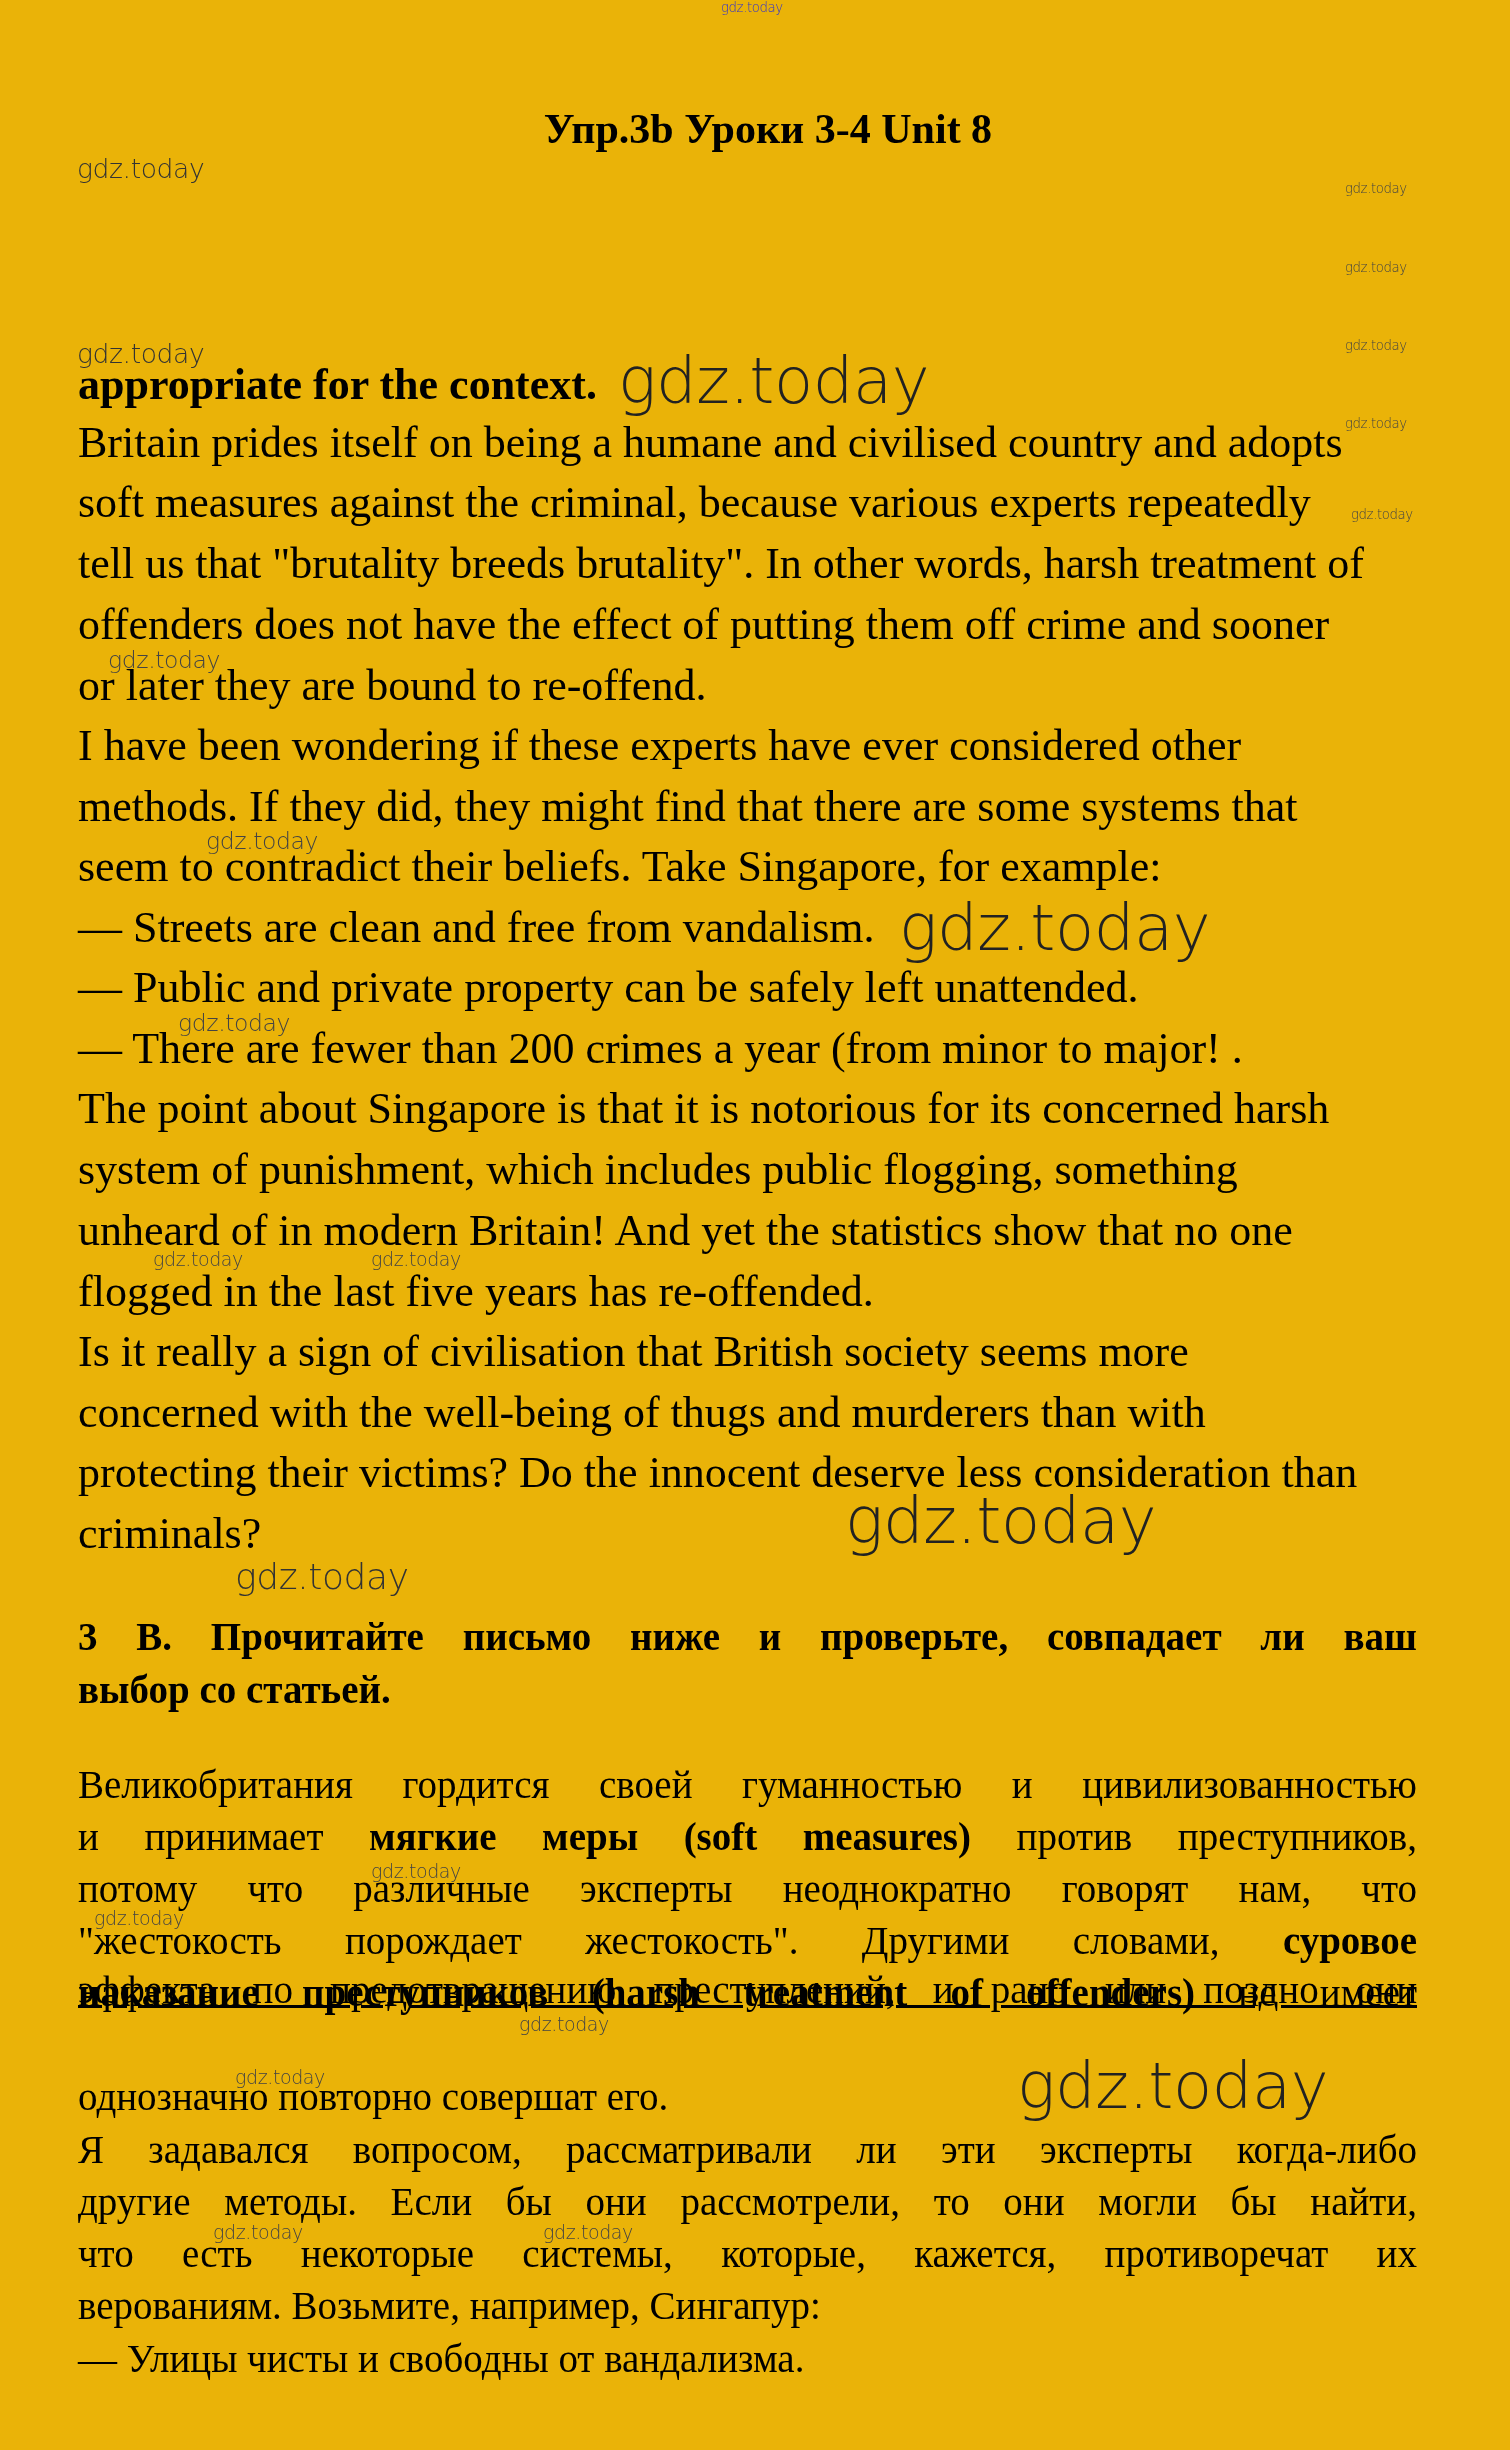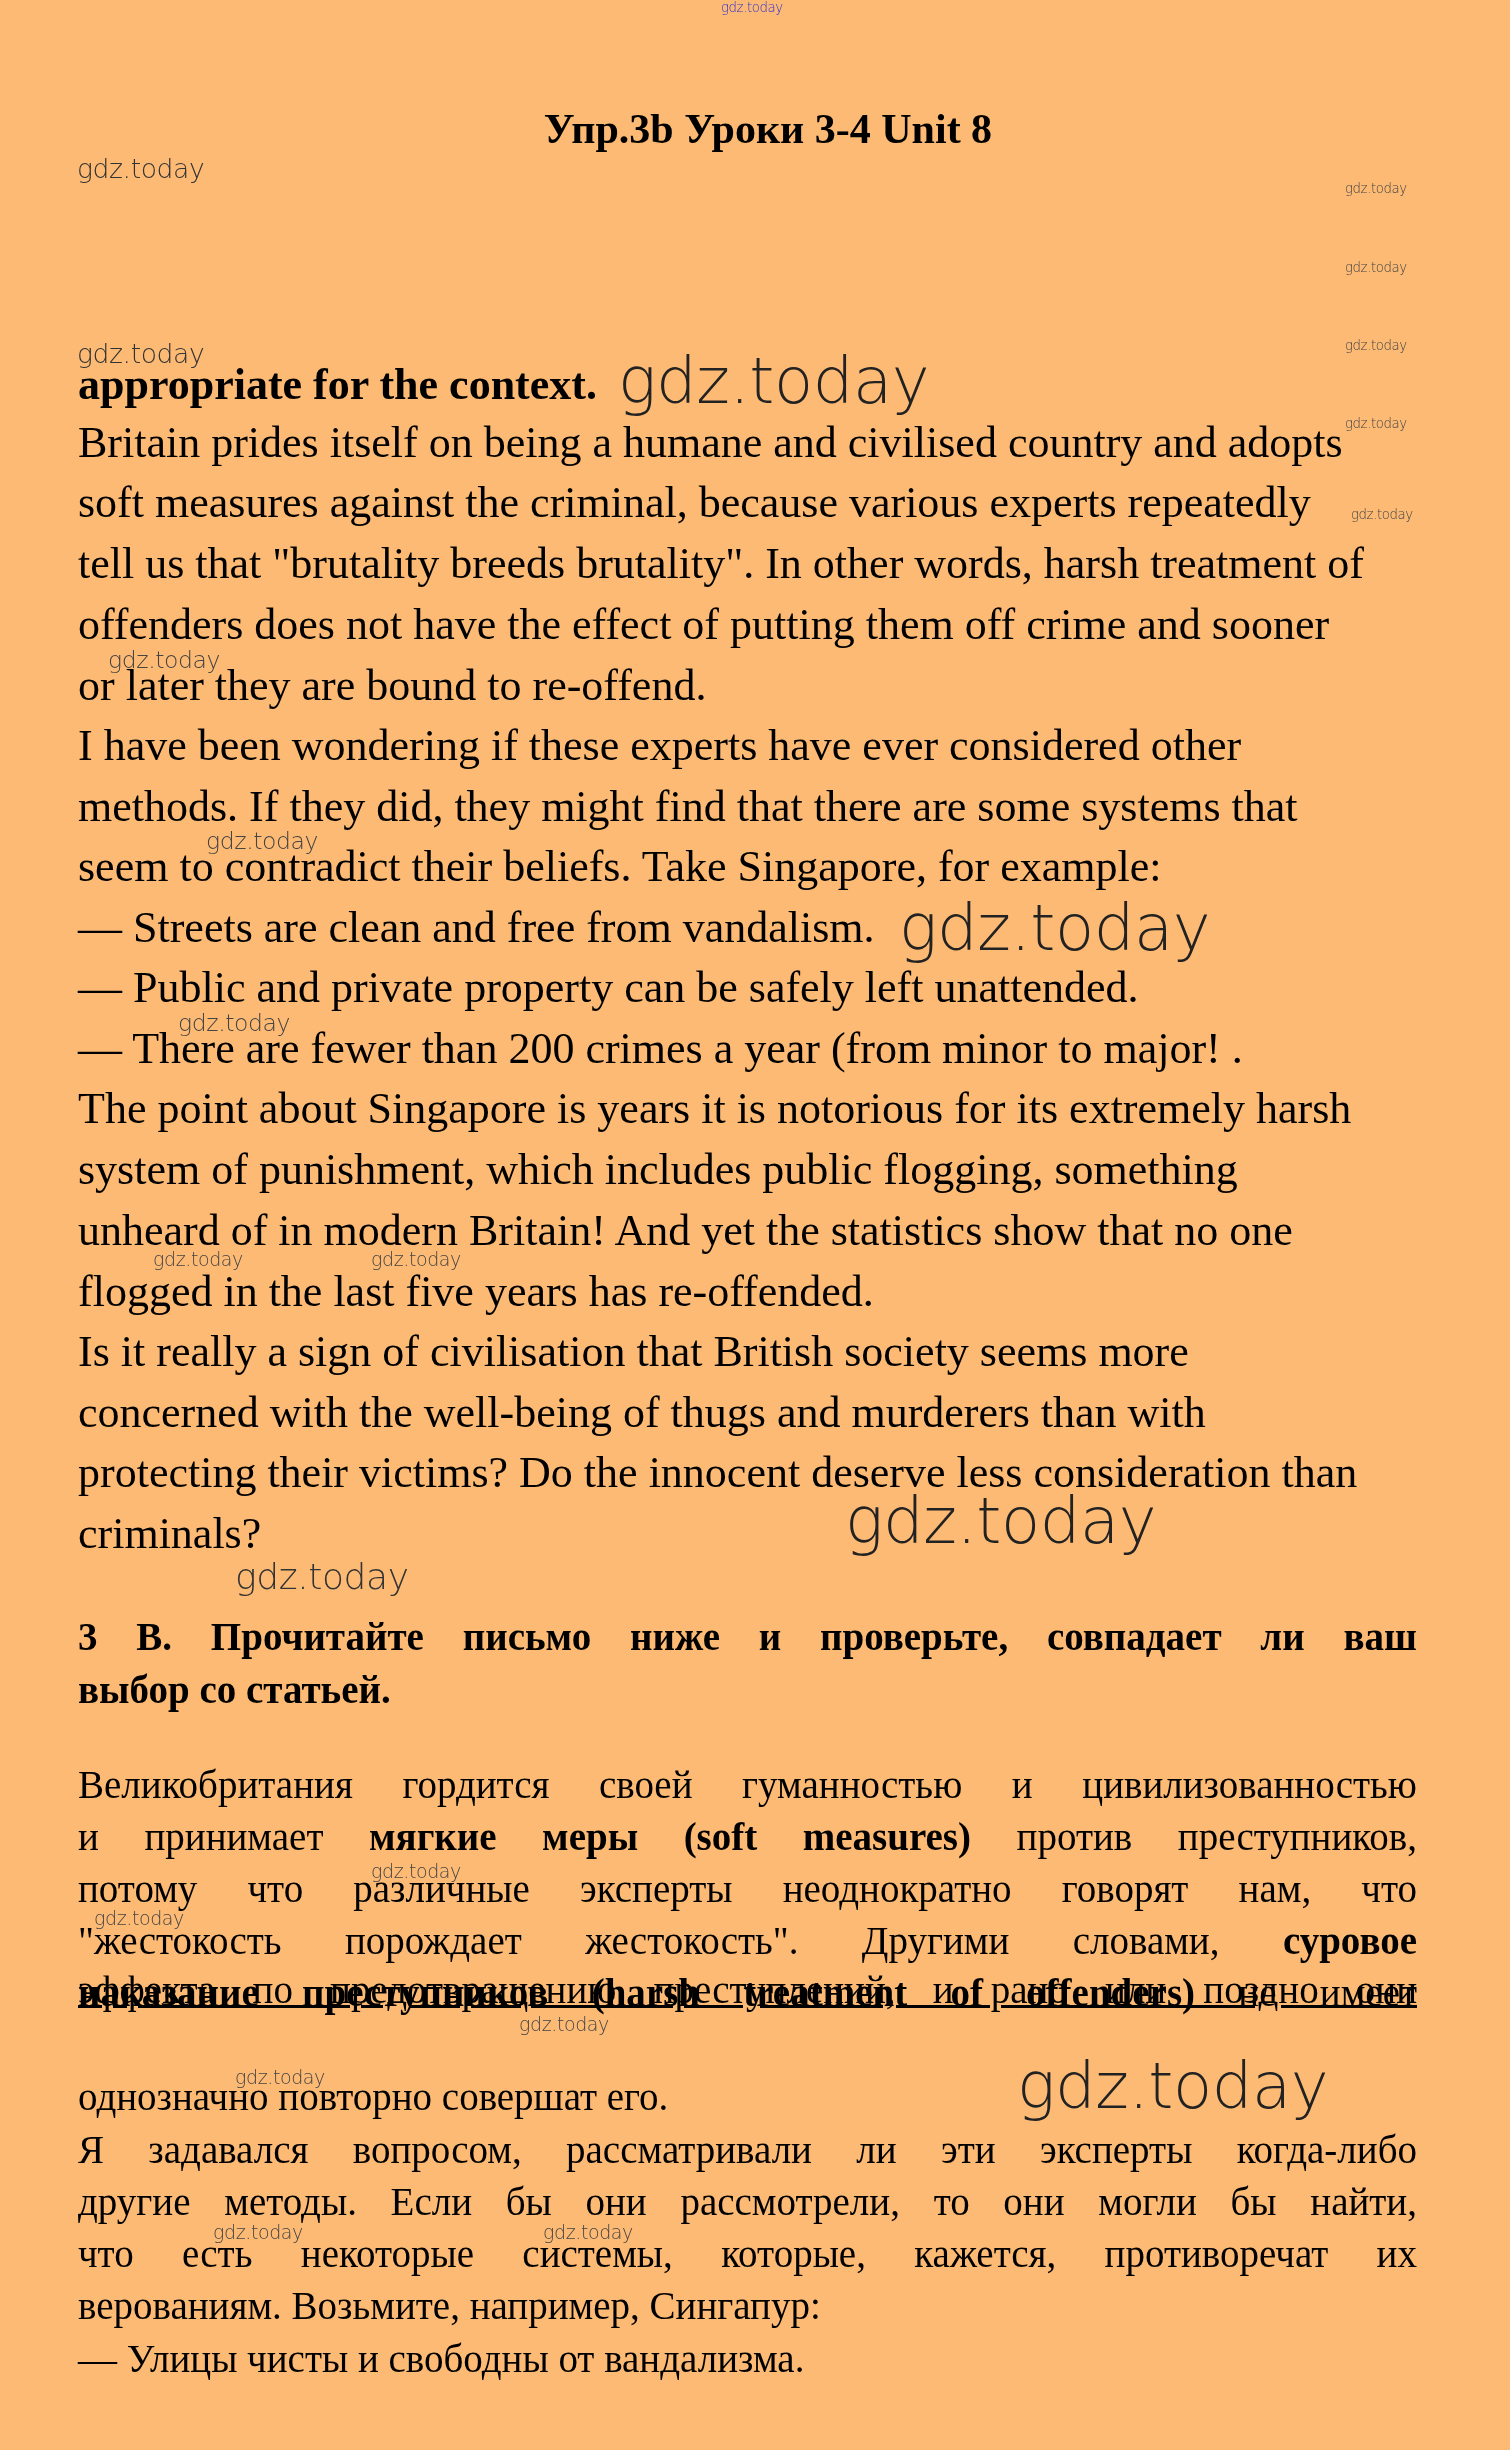--- a/index.html
+++ b/index.html
@@ -1,17 +1,17 @@
 <!DOCTYPE html>
 <html style="font-size:12.5px"><head>
   <meta charset="utf-8">
   <style>
     html, body { margin: 0; padding: 0; background: #ffffff; }
     body { width: 1510px; height: 2450px; position: relative; overflow: hidden; }
-    .page { position: absolute; left: 0; top: 0; width: 1510px; height: 2450px; background: #fdba74; }
+    .page { position: absolute; left: 0; top: 0; width: 1510px; height: 2450px; background: #eab308; }
     .line {
       position: absolute; left: 78px; white-space: nowrap;
       font-family: "Liberation Serif", "DejaVu Serif", serif; color: #000;
     }
     .title {
       position: absolute; left: 0; width: 1510px; top: 105px; text-align: center;
       font-family: "Liberation Serif", serif; font-weight: bold; font-size: 42px; color: #000; padding-left: 13px;
     }
     .en { font-size: 44px; line-height: 48px; }
     .en-h { font-size: 44px; line-height: 48px; font-weight: bold; }
@@ -68,21 +68,21 @@
   <div class="line en" style="top:479px;">soft measures against the criminal, because various experts repeatedly</div>
   <div class="line en" style="top:540px;">tell us that "brutality breeds brutality". In other words, harsh treatment of</div>
   <div class="line en" style="top:601px;">offenders does not have the effect of putting them off crime and sooner</div>
   <div class="line en" style="top:662px;">or later they are bound to re-offend.</div>
   <div class="line en" style="top:722px;">I have been wondering if these experts have ever considered other</div>
   <div class="line en" style="top:783px;">methods. If they did, they might find that there are some systems that</div>
   <div class="line en" style="top:843px;">seem to contradict their beliefs. Take Singapore, for example:</div>
   <div class="line en" style="top:904px;">— Streets are clean and free from vandalism.</div>
   <div class="line en" style="top:964px;">— Public and private property can be safely left unattended.</div>
   <div class="line en" style="top:1025px;">— There are fewer than 200 crimes a year (from minor to major! .</div>
-  <div class="line en" style="top:1085px;">The point about Singapore is years it is notorious for its extremely harsh</div>
+  <div class="line en" style="top:1085px;">The point about Singapore is that it is notorious for its concerned harsh</div>
   <div class="line en" style="top:1146px;">system of punishment, which includes public flogging, something</div>
   <div class="line en" style="top:1207px;">unheard of in modern Britain! And yet the statistics show that no one</div>
   <div class="line en" style="top:1268px;">flogged in the last five years has re-offended.</div>
   <div class="line en" style="top:1328px;">Is it really a sign of civilisation that British society seems more</div>
   <div class="line en" style="top:1389px;">concerned with the well-being of thugs and murderers than with</div>
   <div class="line en" style="top:1449px;">protecting their victims? Do the innocent deserve less consideration than</div>
   <div class="line en" style="top:1510px;">criminals?</div>
 
   <div class="line ru-h" style="top:1603px;">3 В. Прочитайте письмо ниже и проверьте, совпадает ли ваш</div>
   <div class="line ru-h last" style="top:1656px;">выбор со статьей.</div>

